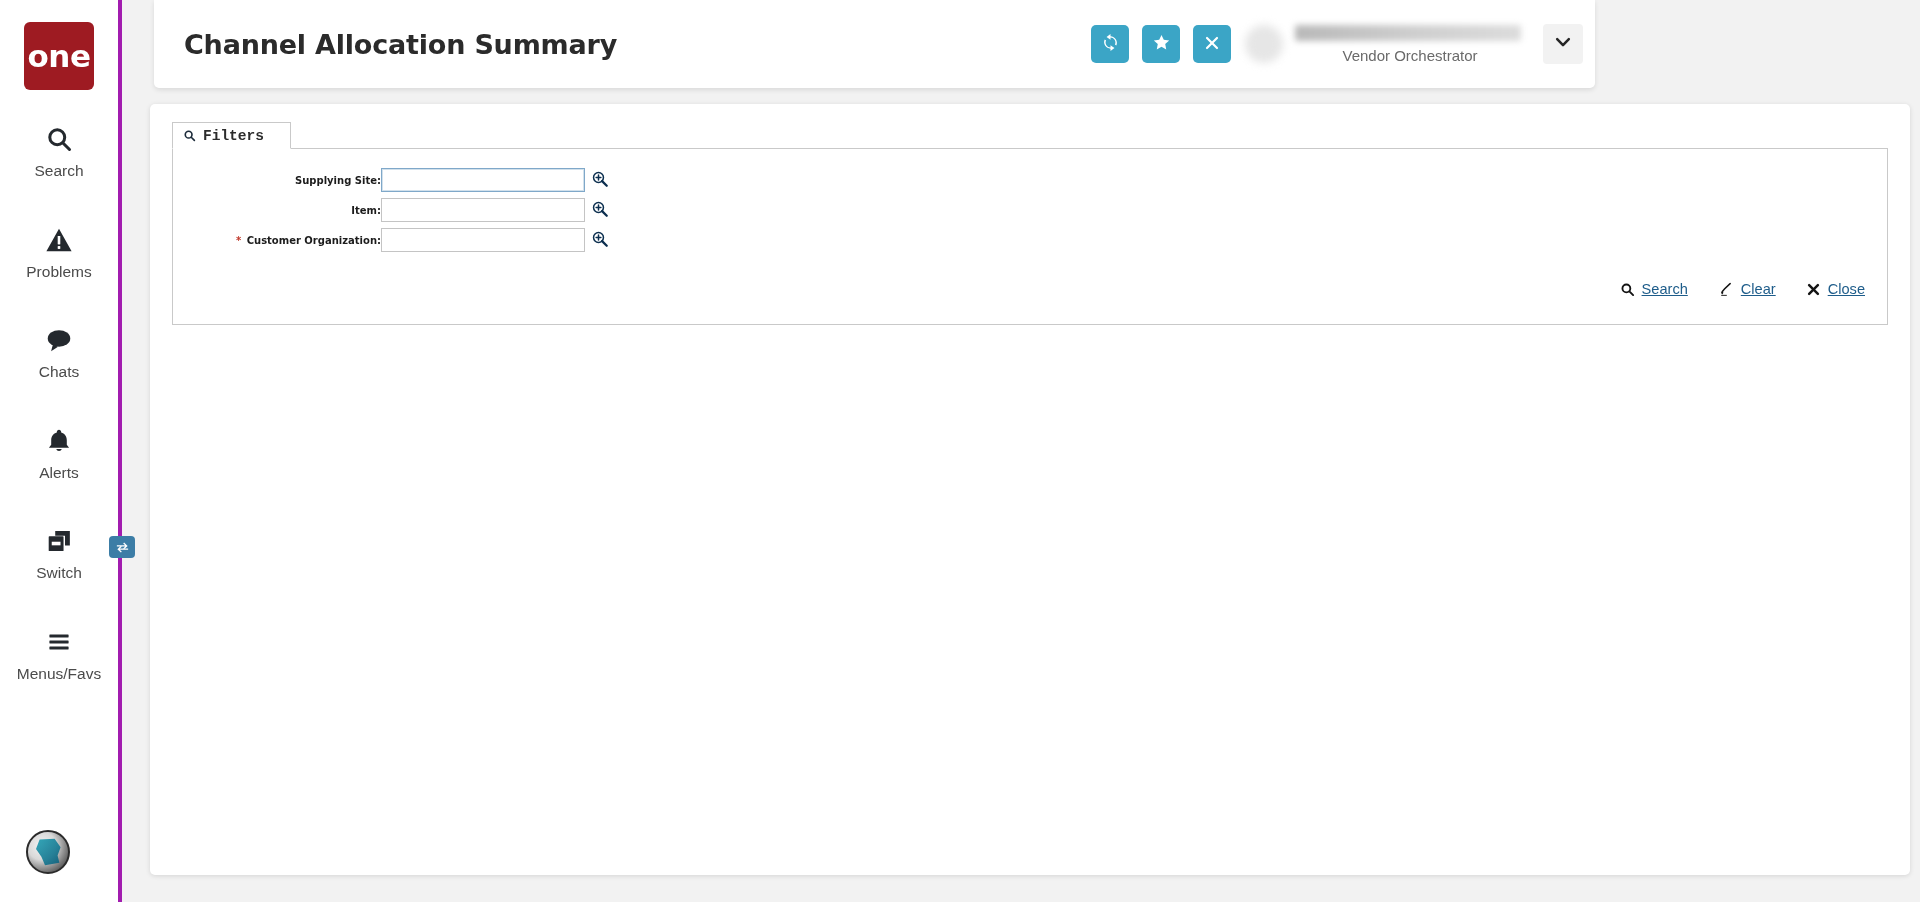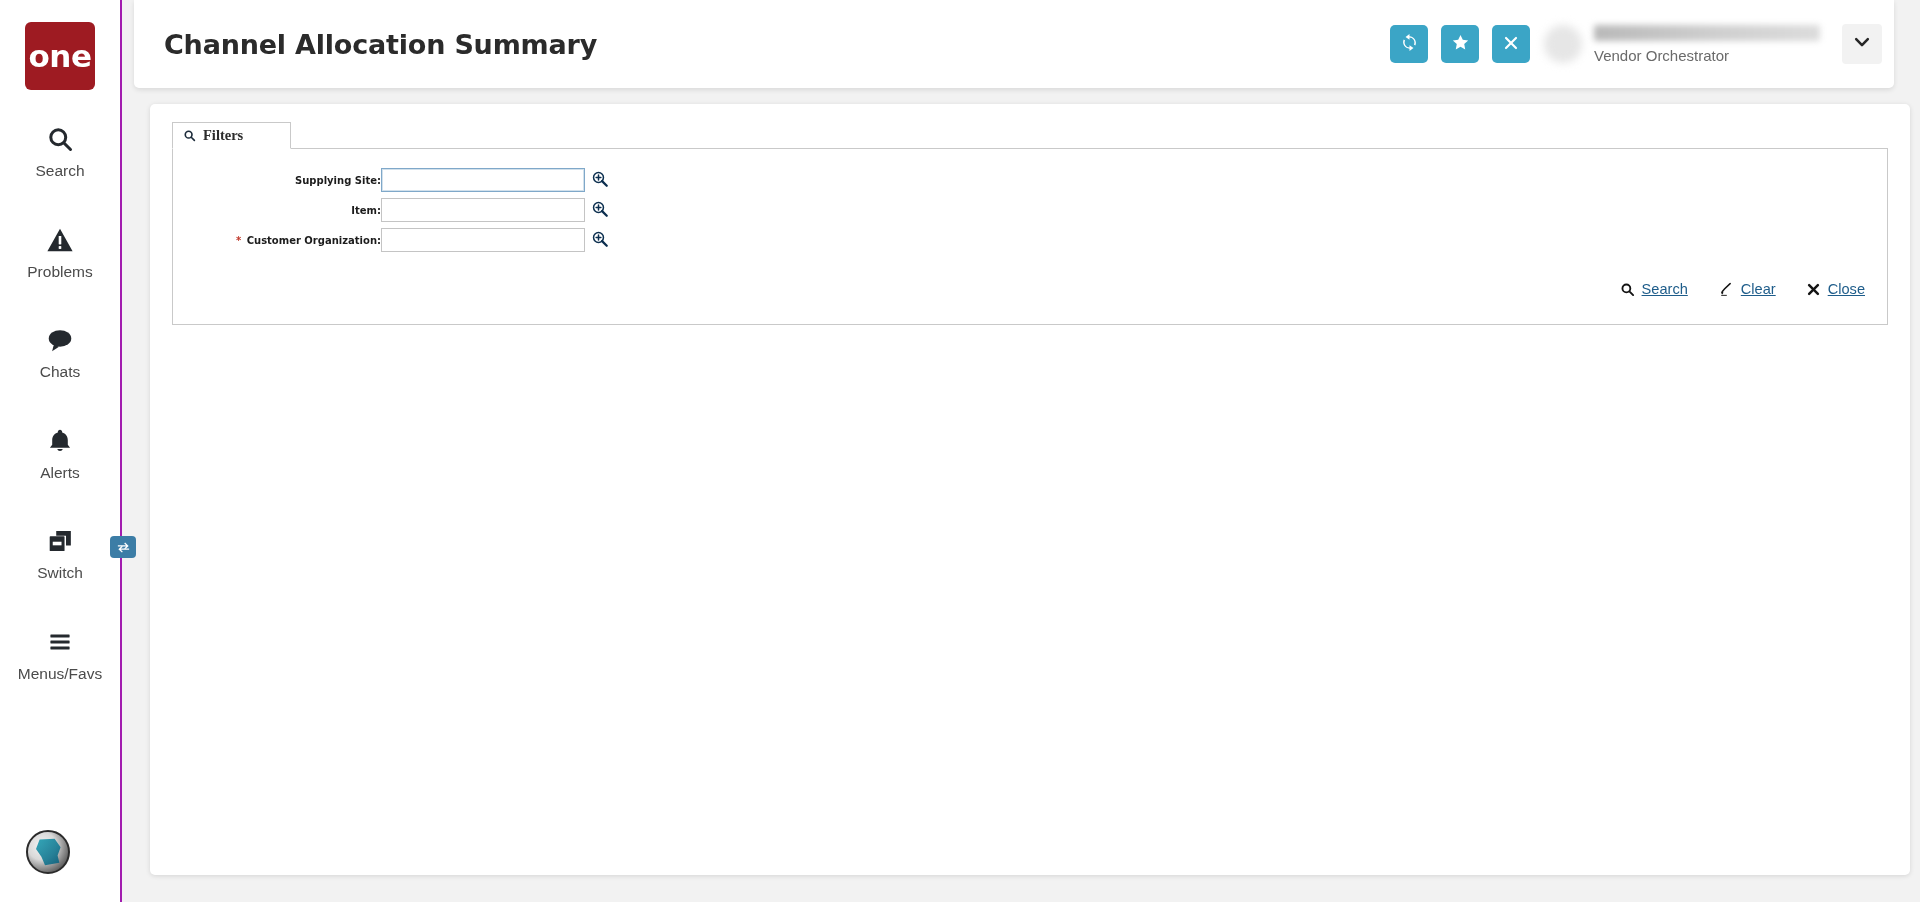--- a/index.html
+++ b/index.html
@@ -11,21 +11,21 @@
     background: #f2f2f2;
     font-family: "Liberation Sans", sans-serif;
     -webkit-font-smoothing: antialiased;
   }
 
   
   #nav-rail {
     position: absolute; left: 0; top: 0;
     width: 122px; height: 902px;
     background: #ffffff;
-    border-right: 2px solid #a21caf;
+    border-right: 4px solid #a21caf;
     display: flex; flex-direction: column; align-items: center;
   }
   #brand-logo {
     width: 70px; height: 68px;
     margin-top: 22px;
     background: #9e1b22;
     border-radius: 6px;
     display: flex; align-items: center; justify-content: center;
     cursor: pointer;
     flex: none;
@@ -90,22 +90,22 @@
   }
 
   
   #main-area {
     position: absolute;
     left: 122px; top: 0;
     width: 1798px; height: 902px;
   }
   #page-header {
     position: absolute;
-    left: 12px; top: 0;
-    width: 1760px; height: 88px;
+    left: 32px; top: 0;
+    width: 1441px; height: 88px;
     background: #ffffff;
     border-bottom-left-radius: 5px;
     border-bottom-right-radius: 5px;
     box-shadow: 0 2px 5px rgba(0,0,0,0.10);
     display: flex; align-items: center;
   }
   #page-title {
     margin-left: 30px;
     font-size: 27px;
     font-weight: bold;
@@ -134,21 +134,21 @@
     padding-right: 12px;
   }
   #user-avatar {
     width: 38px; height: 38px;
     border-radius: 50%;
     background: #e6e6e6;
     filter: blur(4px);
     margin-right: 12px;
     flex: none;
   }
-  #user-meta { display: flex; flex-direction: column; min-width: 230px; }
+  #user-meta { display: flex; flex-direction: column; min-width: 230px; text-align: center; }
   #user-name {
     height: 16px;
     background: linear-gradient(90deg, #b9b9b9 0%, #cfcfcf 55%, #dcdcdc 100%);
     border-radius: 2px;
     filter: blur(3.2px);
     margin-bottom: 7px;
     width: 226px;
     color: transparent;
     font-size: 14px;
     overflow: hidden;
@@ -196,21 +196,21 @@
     border-bottom: 1px solid #fff;
     background: #fff;
     display: flex; align-items: center;
     padding: 0 14px 0 10px;
     font-size: 14.5px;
     font-weight: bold;
     color: #2c2c2c;
     cursor: pointer;
     position: relative;
     z-index: 2;
-    font-family: Liberation Serif, serif;
+    font-family: Liberation Mono, monospace;
   }
   #filters-tab .tab-ico { margin-right: 7px; display: flex; color: #1c2b3a; }
   #filters-tab-filler {
     flex: 1;
     height: 27px;
     border-bottom: 1px solid #c9c9c9;
   }
   #filters-body {
     border: 1px solid #c9c9c9;
     border-top: none;

